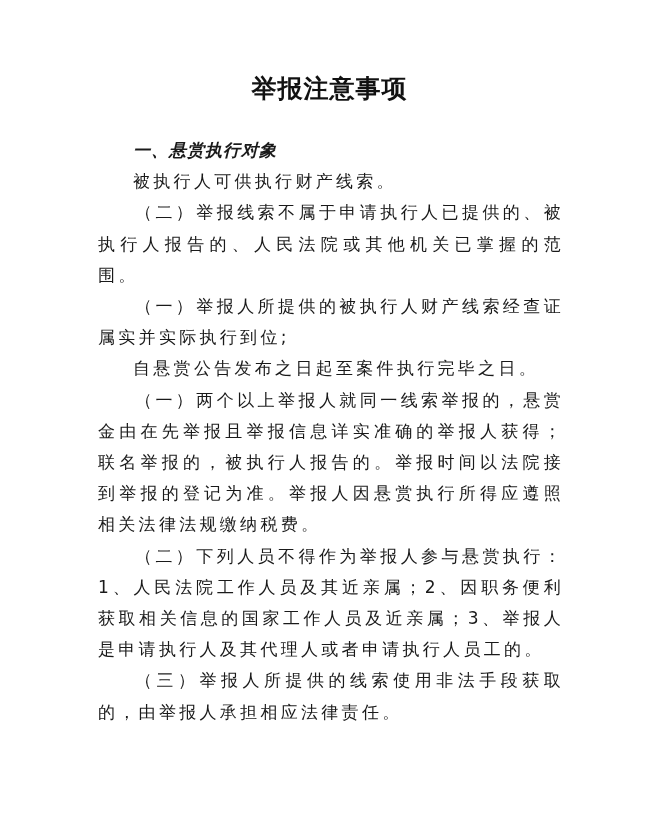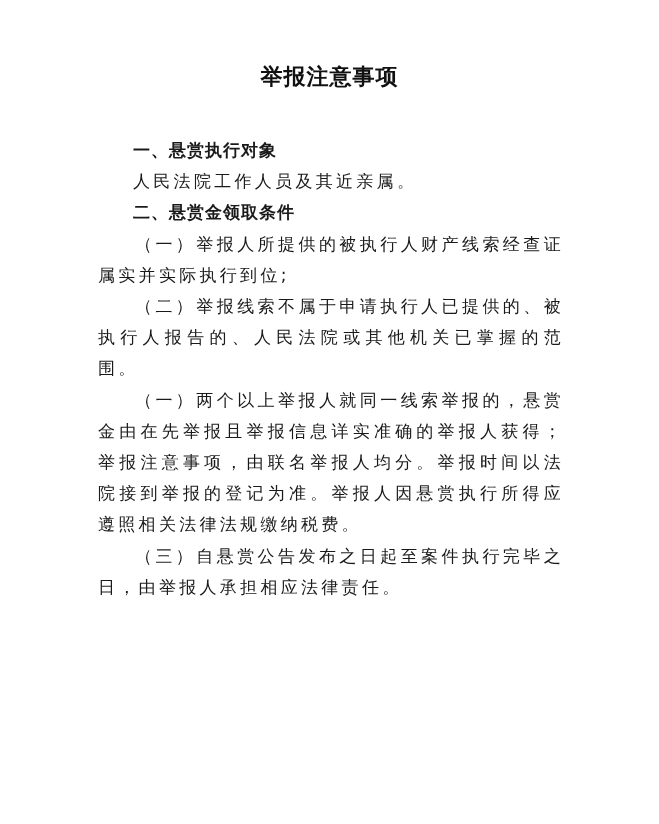--- a/index.html
+++ b/index.html
@@ -19,43 +19,44 @@
       left: 0;
       top: 0;
       width: 659px;
       height: 824px;
       background: #ffffff;
     }
     .title {
       position: absolute;
       left: 0;
       width: 659px;
-      top: 62px;
+      top: 72px;
       text-align: center;
       font-family: "DejaVu Serif", "Liberation Serif", serif;
       font-weight: bold;
-      font-size: 22px;
+      font-size: 25px;
       letter-spacing: 1px;
       color: #111;
     }
     .content {
       position: absolute;
       left: 98px;
       top: 135px;
       width: 466px;
       font-family: "DejaVu Sans", "Liberation Sans", sans-serif;
       font-size: 17px;
       line-height: 31.2px;
       color: #1a1a1a;
     }
     .heading {
       font-weight: bold;
       padding-left: 35px;
       letter-spacing: 1px;
       margin: 0;
+      font-style: italic;
     }
     .para {
       margin: 0;
       letter-spacing: 3.3px;
       text-align: justify;
       text-align-last: left;
     }
     .para.indent-plain {
       padding-left: 35px;
     }
@@ -65,23 +66,24 @@
   </style>
 </head>
 <body>
 
 <div class="page">
   <div class="title">举报注意事项</div>
 
   <div class="content">
 
     <p class="heading">一、悬赏执行对象</p>
-    <p class="para indent-plain">人民法院工作人员及其近亲属。</p>
+    <p class="para indent-plain">被执行人可供执行财产线索。</p>
 
-    <p class="heading">二、悬赏金领取条件</p>
+    <p class="para indent-first">（二）举报线索不属于申请执行人已提供的、被执行人报告的、人民法院或其他机关已掌握的范围。</p>
     <p class="para indent-first">（一）举报人所提供的被执行人财产线索经查证属实并实际执行到位;</p>
-    <p class="para indent-first">（二）举报线索不属于申请执行人已提供的、被执行人报告的、人民法院或其他机关已掌握的范围。</p>
 
+    <p class="para indent-plain">自悬赏公告发布之日起至案件执行完毕之日。</p>
 
-    <p class="para indent-first">（一）两个以上举报人就同一线索举报的，悬赏金由在先举报且举报信息详实准确的举报人获得；举报注意事项，由联名举报人均分。举报时间以法院接到举报的登记为准。举报人因悬赏执行所得应遵照相关法律法规缴纳税费。</p>
-    <p class="para indent-first">（三）自悬赏公告发布之日起至案件执行完毕之日，由举报人承担相应法律责任。</p>
+    <p class="para indent-first">（一）两个以上举报人就同一线索举报的，悬赏金由在先举报且举报信息详实准确的举报人获得；联名举报的，被执行人报告的。举报时间以法院接到举报的登记为准。举报人因悬赏执行所得应遵照相关法律法规缴纳税费。</p>
+    <p class="para indent-first">（二）下列人员不得作为举报人参与悬赏执行：1、人民法院工作人员及其近亲属；2、因职务便利获取相关信息的国家工作人员及近亲属；3、举报人是申请执行人及其代理人或者申请执行人员工的。</p>
+    <p class="para indent-first">（三）举报人所提供的线索使用非法手段获取的，由举报人承担相应法律责任。</p>
   </div>
 </div>
 
 </body></html>

